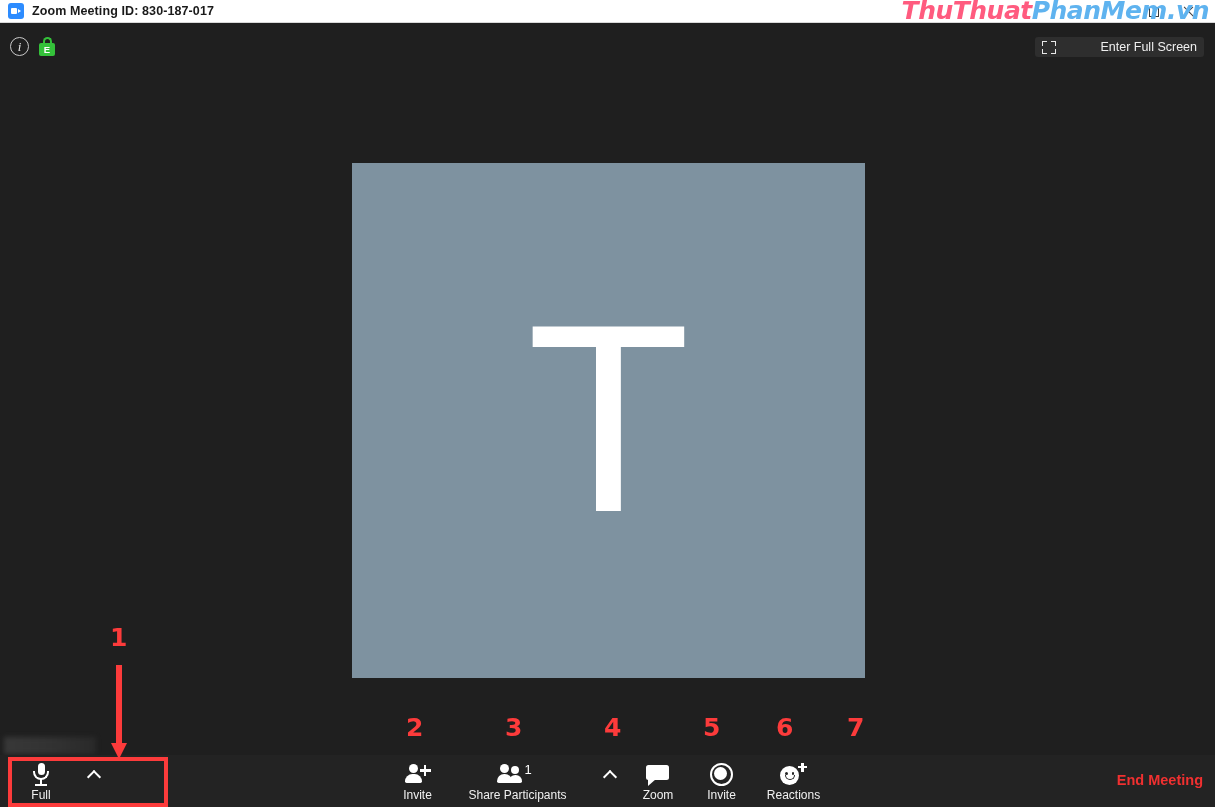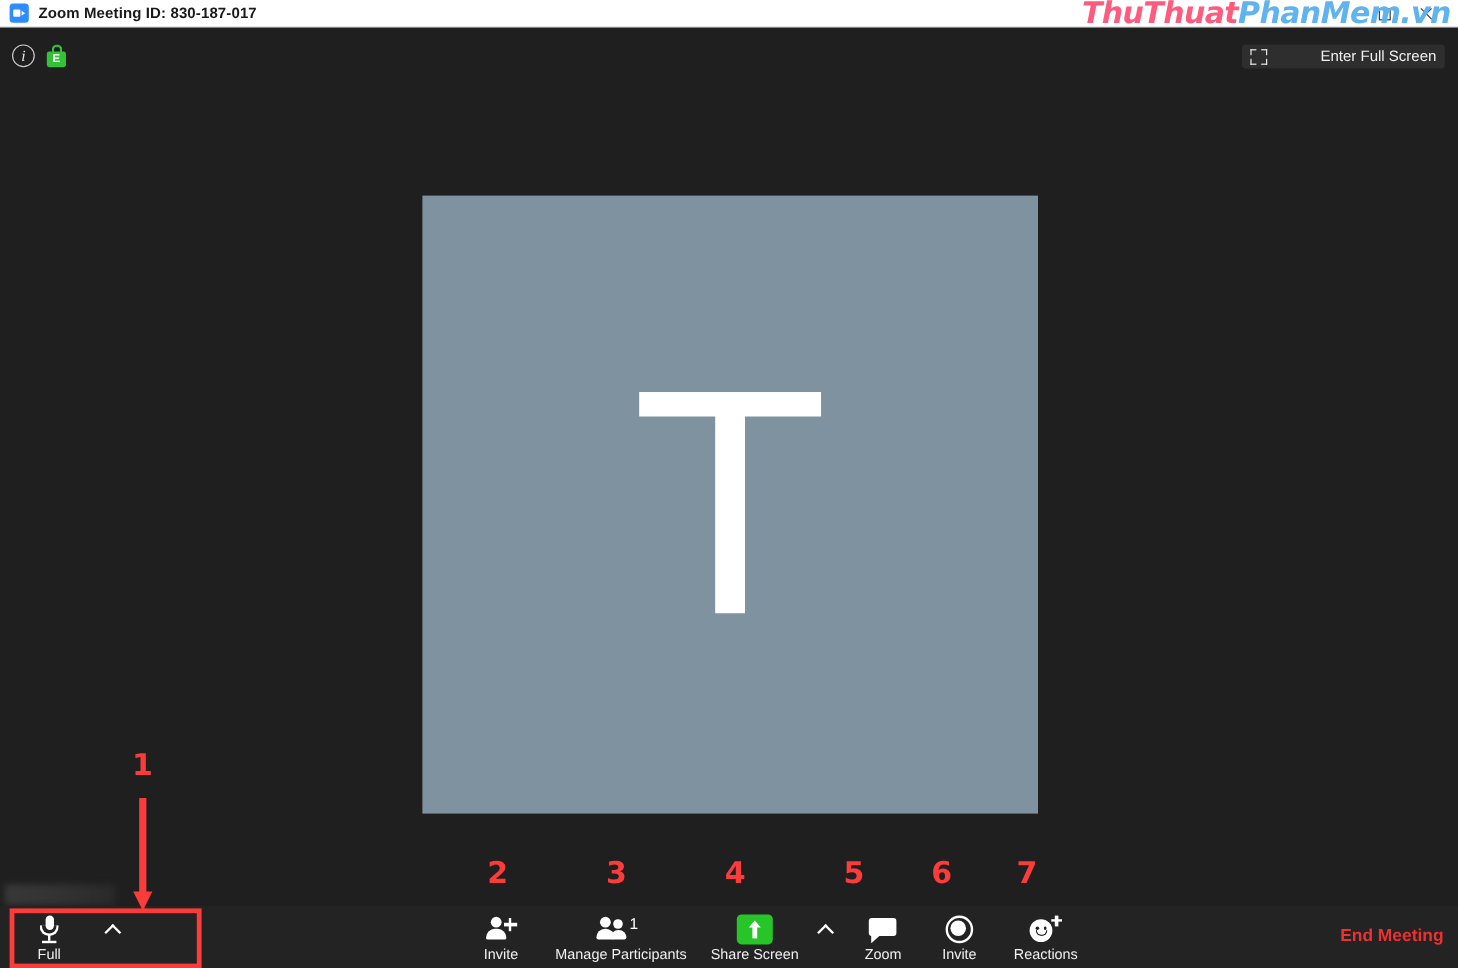--- a/index.html
+++ b/index.html
@@ -709,31 +709,23 @@
       <div class="tb-item wide" style="width:145px">
         <div class="tb-glyph">
           <div class="people">
             <div class="pp-head1"></div>
             <div class="pp-body1"></div>
             <div class="pp-head2"></div>
             <div class="pp-body2"></div>
             <div class="pp-badge">1</div>
           </div>
         </div>
-        <div class="tb-label">Manage Participants</div>
-      </div>
-
-      <div class="tb-item" style="width:78px">
-        <div class="tb-glyph">
-          <div class="share-box">
-              <div class="share-arrow"></div>
-            </div>
-        </div>
-        <div class="tb-label">Share Screen</div>
-      </div>
+        <div class="tb-label">Share Participants</div>
+      </div>
+
 
       <div class="tb-item narrow">
         <div class="tb-glyph">
           <div class="chev"></div>
         </div>
         <div class="tb-label"></div>
       </div>
 
       <div class="tb-item" style="width:56px">
         <div class="tb-glyph">

